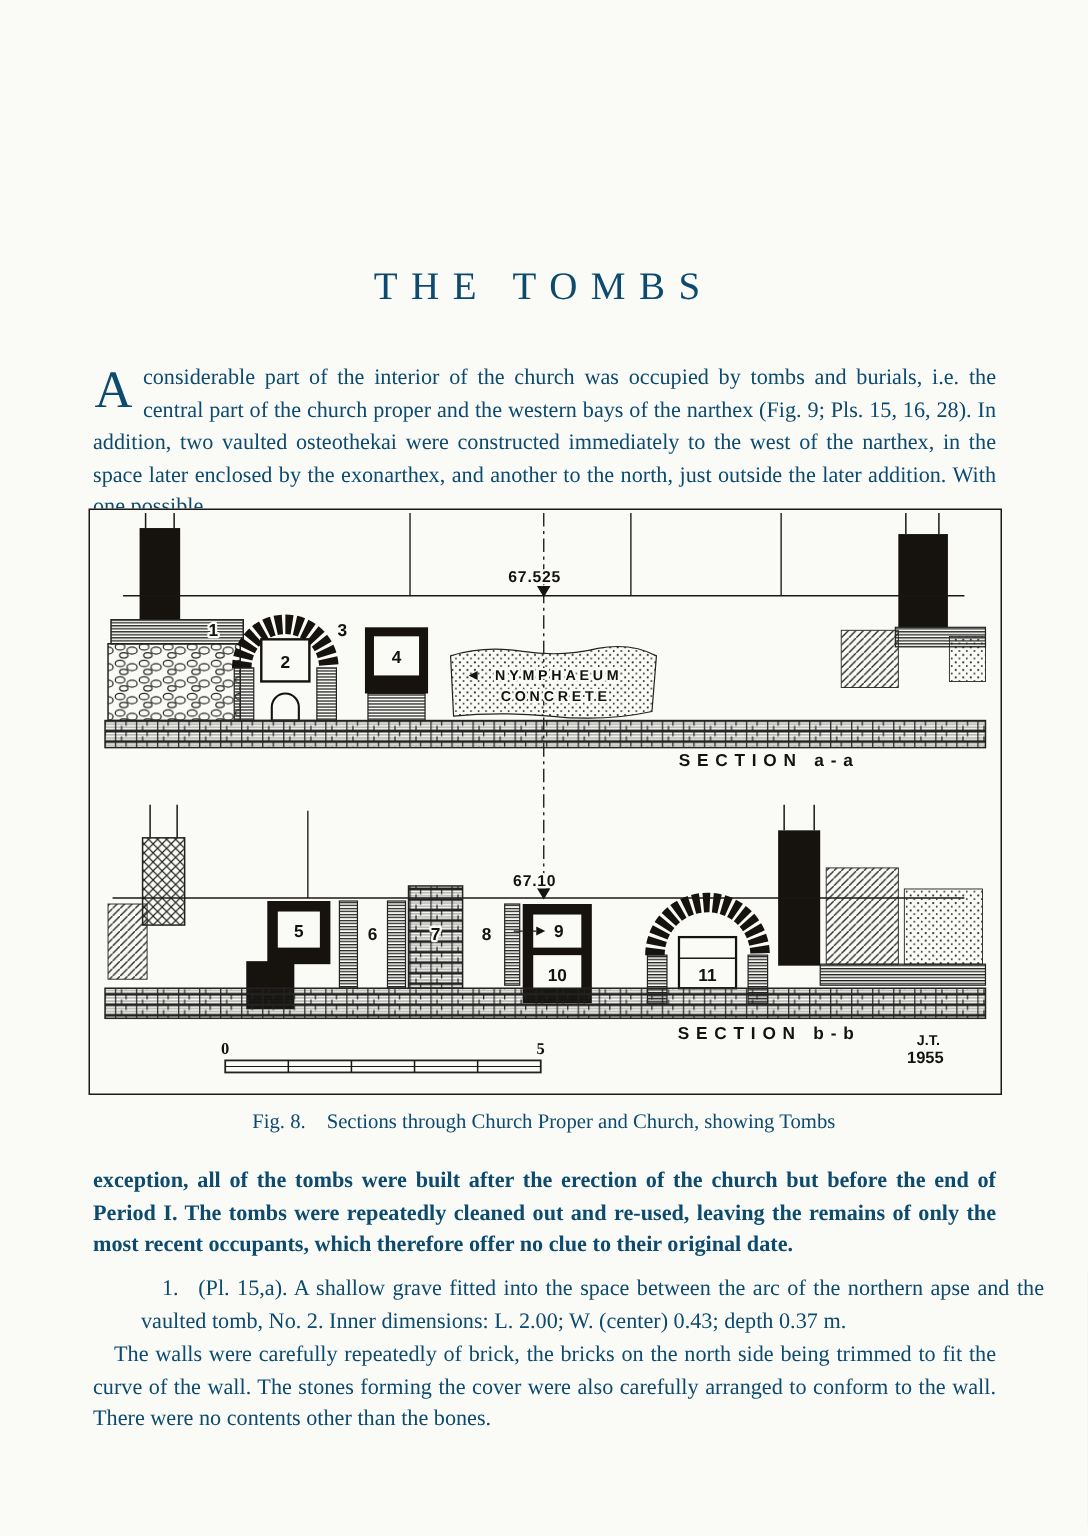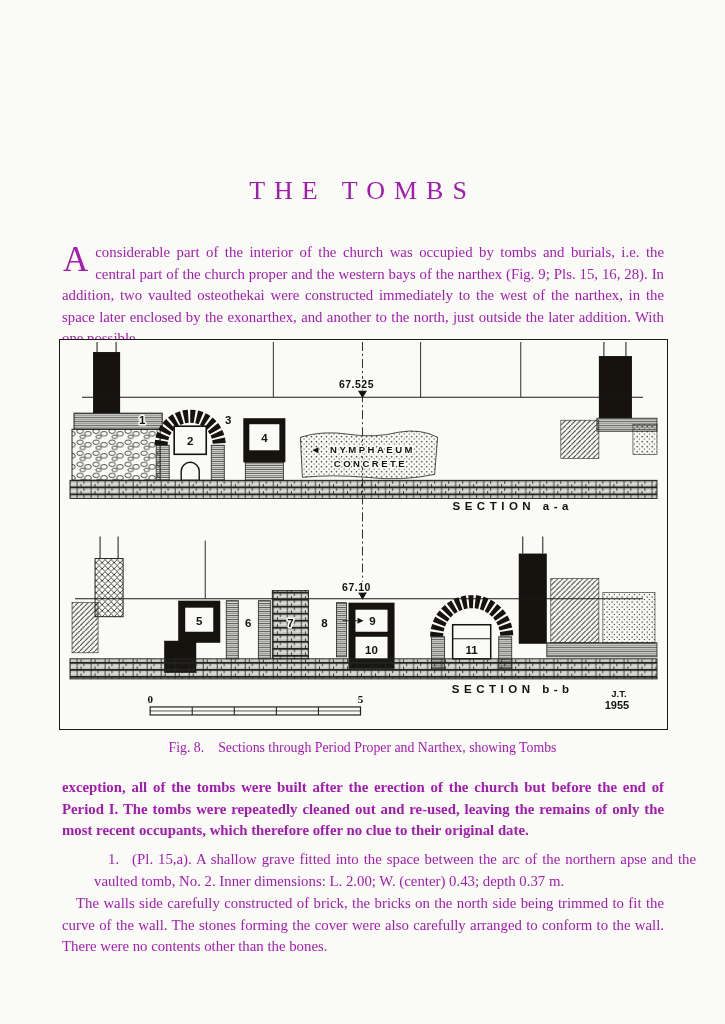--- a/index.html
+++ b/index.html
@@ -1,20 +1,20 @@
 <!DOCTYPE html>
 <html><head>
 <meta charset="utf-8">
 <style>
   * { margin:0; padding:0; box-sizing:border-box; }
   html,body { width:725px; height:1024px; }
   body { background:#e9e8e4; font-family:"Liberation Serif", serif; }
   .page {
     position:relative; width:725px; height:1024px;
-    background:#fafaf6; color:#a21caf; overflow:hidden;
+    background:#fafaf6; color:#0c4a6e; overflow:hidden;
   }
   .title {
     position:absolute; top:176px; left:0; width:100%;
     text-align:center; font-size:26px; letter-spacing:9px; font-weight:500;
   }
   .para {
     position:absolute; left:62px; width:602px;
     text-align:justify; font-size:14.8px; line-height:21.6px;
   }
   .dropcap { float:left; font-size:35px; line-height:30px; padding:3px 7px 0 1px; }
@@ -209,24 +209,24 @@
         <line x1="174" y1="366" x2="174" y2="374" stroke-width="1"></line>
         <line x1="216" y1="366" x2="216" y2="374" stroke-width="1"></line>
         <line x1="258" y1="366" x2="258" y2="374" stroke-width="1"></line>
         <text class="scalenum" x="90" y="362" text-anchor="middle">0</text>
         <text class="scalenum" x="300" y="362" text-anchor="middle">5</text>
       </g>
     </svg>
   </div>
 
   <div class="caption">
-    <span class="cap-label">Fig. 8.</span><span>Sections through Period Proper and Narthex, showing Tombs</span>
+    <span class="cap-label">Fig. 8.</span><span>Sections through Church Proper and Church, showing Tombs</span>
   </div>
 
   <p class="para" style="top:777px;font-weight:bold;">exception, all of the tombs were built after the erection of the church but before the end of Period I. The tombs were repeatedly cleaned out and re-used, leaving the remains of only the most recent occupants, which therefore offer no clue to their original date.</p>
 
   <p class="para indent" style="top:849px;margin-left:32px;">
     <span class="item-num">1.</span><span>(Pl. 15,a). A shallow grave fitted into the space between the arc of the northern apse and the vaulted tomb, No. 2. Inner dimensions: L. 2.00; W. (center) 0.43; depth 0.37 m.</span>
   </p>
 
-  <p class="para indent" style="top:893px;">The walls side carefully constructed of brick, the bricks on the north side being trimmed to fit the curve of the wall. The stones forming the cover were also carefully arranged to conform to the wall. There were no contents other than the bones.</p>
+  <p class="para indent" style="top:893px;">The walls were carefully repeatedly of brick, the bricks on the north side being trimmed to fit the curve of the wall. The stones forming the cover were also carefully arranged to conform to the wall. There were no contents other than the bones.</p>
 
 </div>
 
 </body></html>

